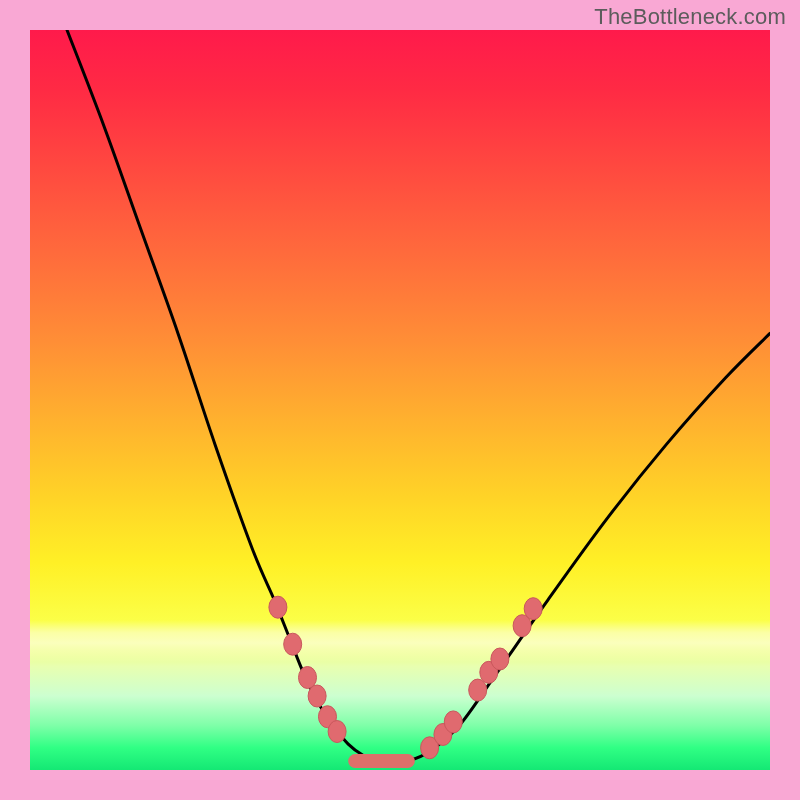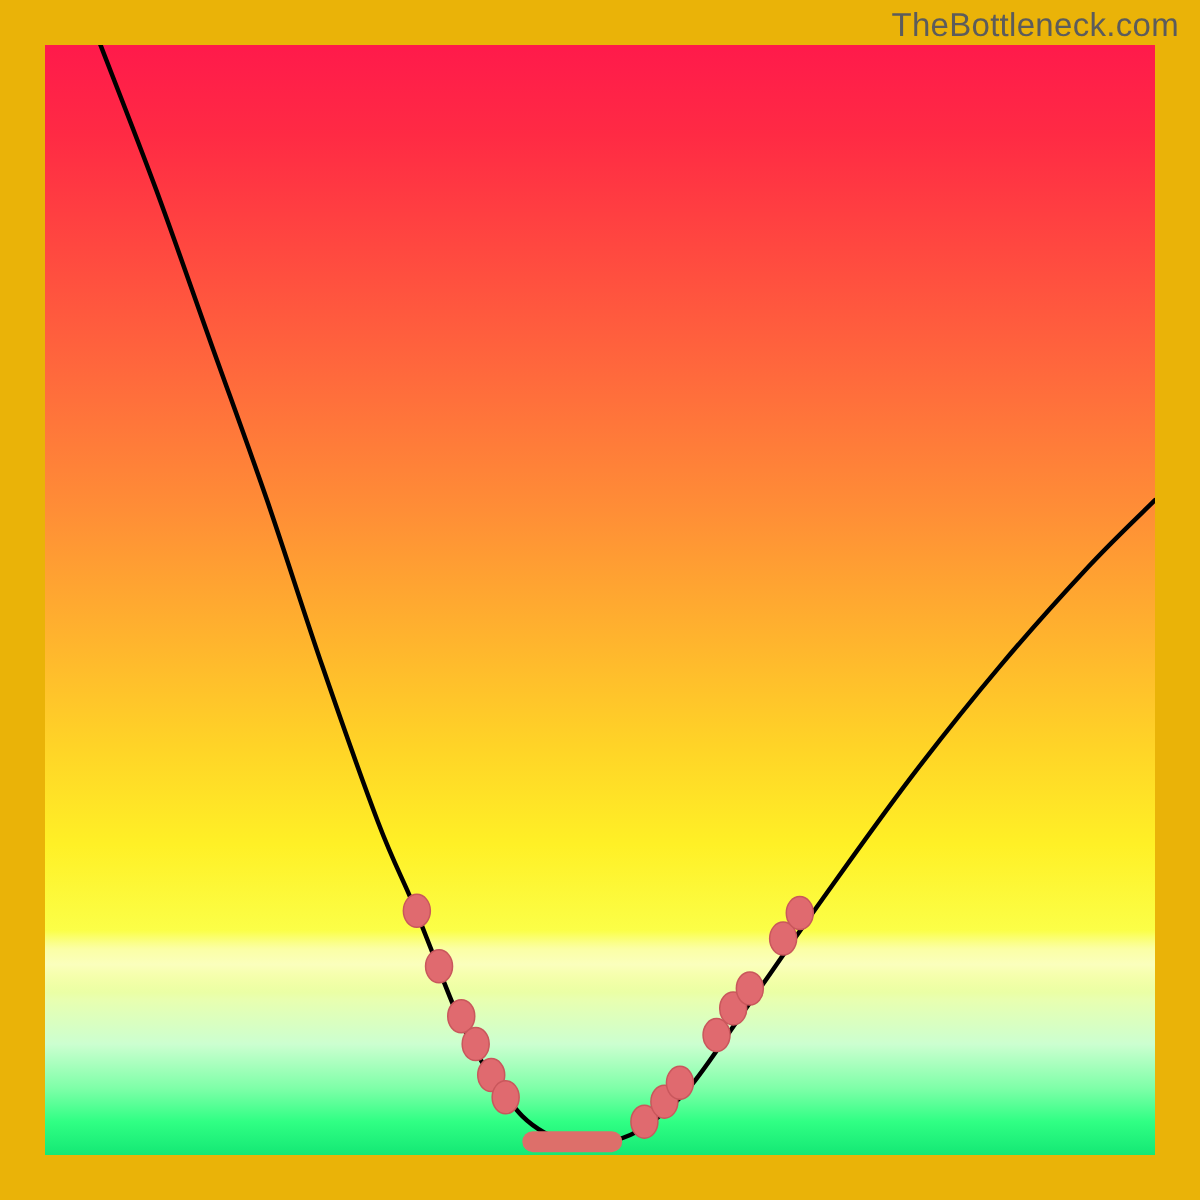--- a/index.html
+++ b/index.html
@@ -7,21 +7,21 @@
     padding: 0;
     width: 800px;
     height: 800px;
     overflow: hidden;
     background: #000;
     font-family: Arial, Helvetica, sans-serif;
   }
   .frame {
     position: absolute;
     inset: 0;
-    background: #eab308;
+    background: #f9a8d4;
   }
   .plot {
     position: absolute;
     left: 30px;
     top: 30px;
     width: 740px;
     height: 740px;
     overflow: hidden;
   }
   .gradient {

